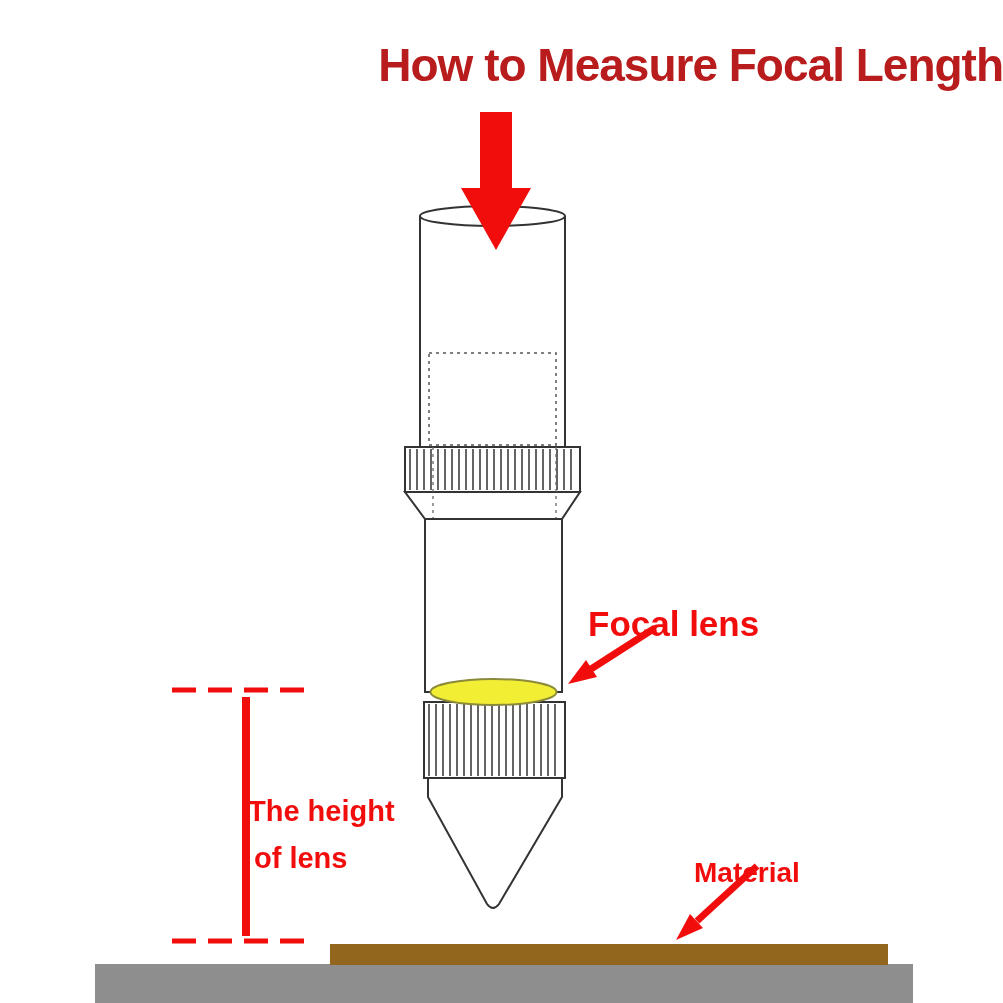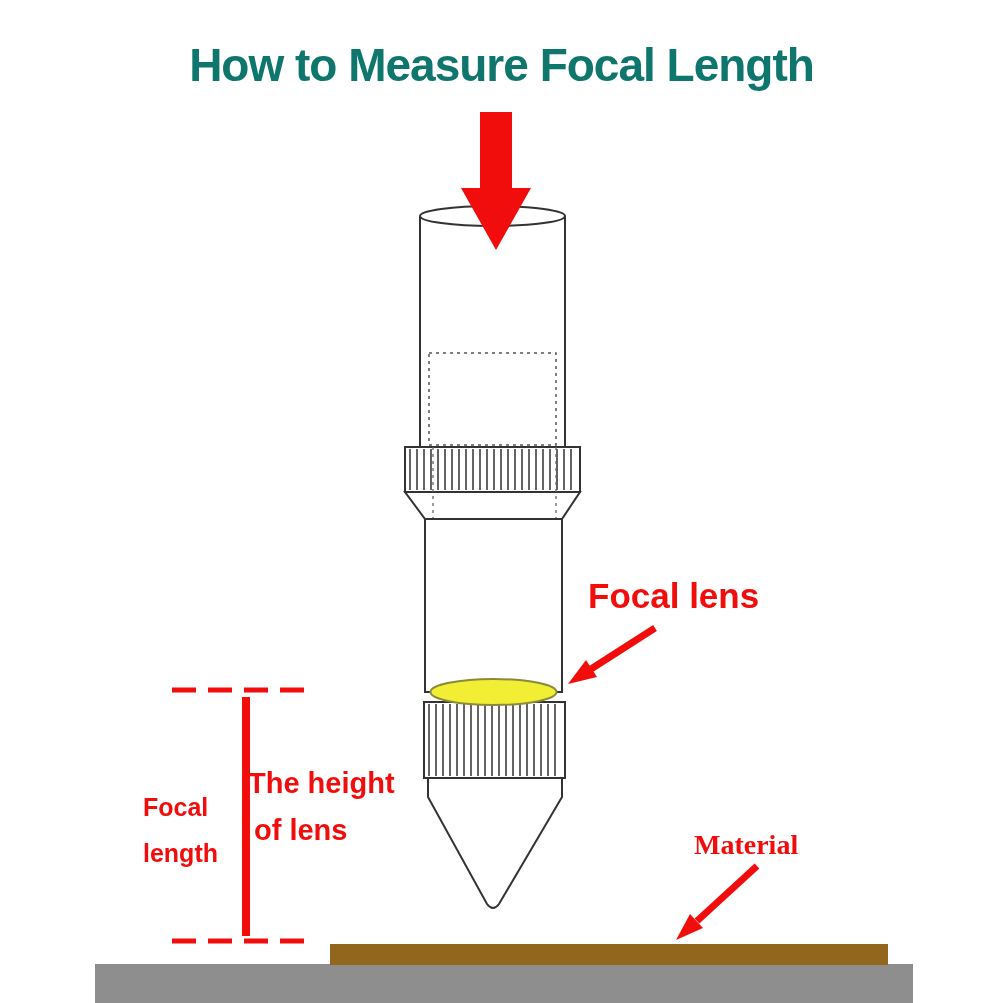--- a/index.html
+++ b/index.html
@@ -14,34 +14,35 @@
   }
   .diagram-svg {
     position: absolute;
     left: 0; top: 0;
     width: 1003px; height: 1003px;
   }
   .title {
     position: absolute;
     top: 38px; left: 0;
     width: 100%;
-    text-align: center;
+    text-align: right;
     font-size: 46px;
     font-weight: 700;
     letter-spacing: -1px;
-    color: #0f766e;
+    color: #b91c1c;
   }
   .red-label {
     position: absolute;
     color: #f20d0d;
     font-weight: 700;
     white-space: nowrap;
+    margin-top: 28px;
   }
   .focal-lens-label { left: 588px; top: 576px; font-size: 35px; }
-  .material-label   { left: 694px; top: 829px; font-size: 28px; font-family: Liberation Serif, serif; }
+  .material-label   { left: 694px; top: 829px; font-size: 28px; }
   .focal-length-label { left: 143px; top: 784px; font-size: 25px; line-height: 46px; }
   .height-note { left: 248px; top: 760px; font-size: 29px; line-height: 47px; }
   .height-note .line2 { margin-left: 6px; }
   .height-note .line3 { margin-left: 15px; }
 </style>
 </head>
 <body>
 
 <div class="canvas">
 
@@ -81,24 +82,20 @@
 
     <line x1="172" y1="690" x2="312" y2="690" stroke-width="5" stroke-dasharray="24 12" stroke="#f20d0d"></line>
     <line x1="172" y1="941" x2="312" y2="941" stroke-width="5" stroke-dasharray="24 12" stroke="#f20d0d"></line>
     <line x1="246" y1="697" x2="246" y2="936" stroke-width="8" stroke="#f20d0d"></line>
   </svg>
 
   <div class="title">How to Measure Focal Length</div>
 
   <div class="red-label focal-lens-label">Focal lens</div>
 
-  <div class="red-label focal-length-label">
-    <div class="line1">Focal</div>
-    <div class="line2">length</div>
-  </div>
 
   <div class="red-label height-note">
     <div class="line1">The height</div>
     <div class="line2">of lens</div>
   </div>
 
   <div class="red-label material-label">Material</div>
 
 </div>
 

